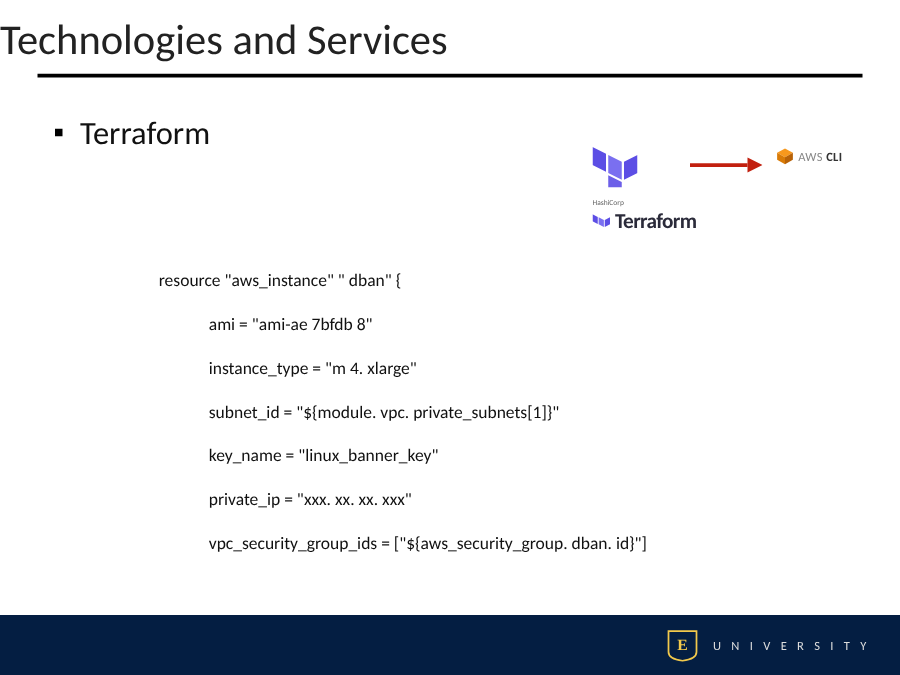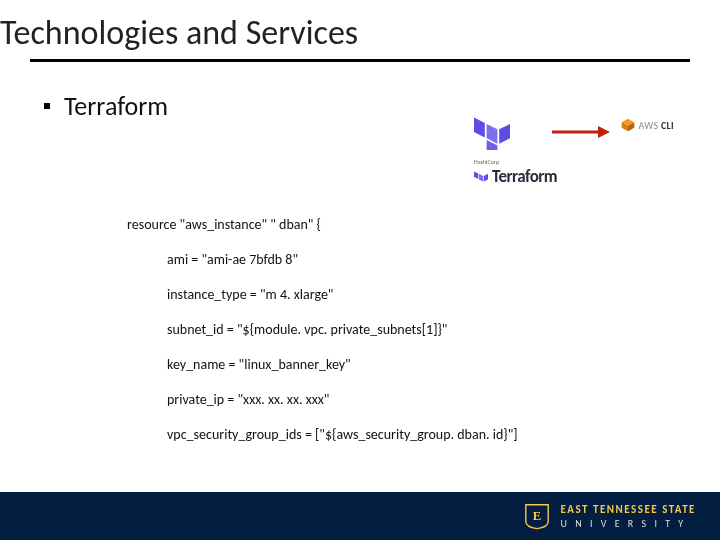--- a/index.html
+++ b/index.html
@@ -110,19 +110,18 @@
 
   </div>
 
   <div class="footer">
     <div class="footer-logo">
       <svg class="foot-e" viewBox="0 0 40 40">
         <path d="M4 4 h32 v24 q0 8 -16 10 q-16 -2 -16 -10 Z" fill="none" stroke="#f2c94c" stroke-width="2"></path>
         <text x="20" y="26" text-anchor="middle" font-family="Georgia,serif" font-size="18" fill="#f2c94c" font-weight="700">E</text>
       </svg>
       <div class="foot-txt">
-        <div class="foot-top">EAST TENNESSEE STATE</div>
         <div class="foot-bot">U N I V E R S I T Y</div>
       </div>
     </div>
   </div>
 
 </div>
 
 </body></html>

